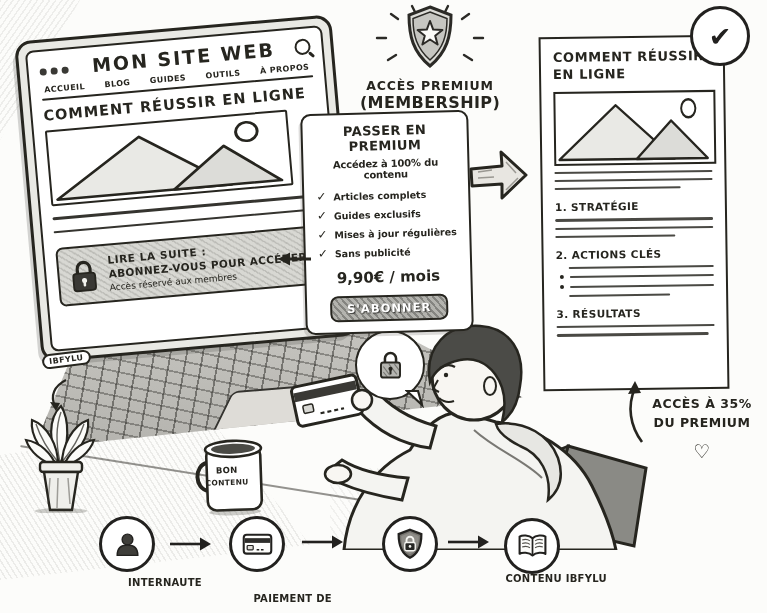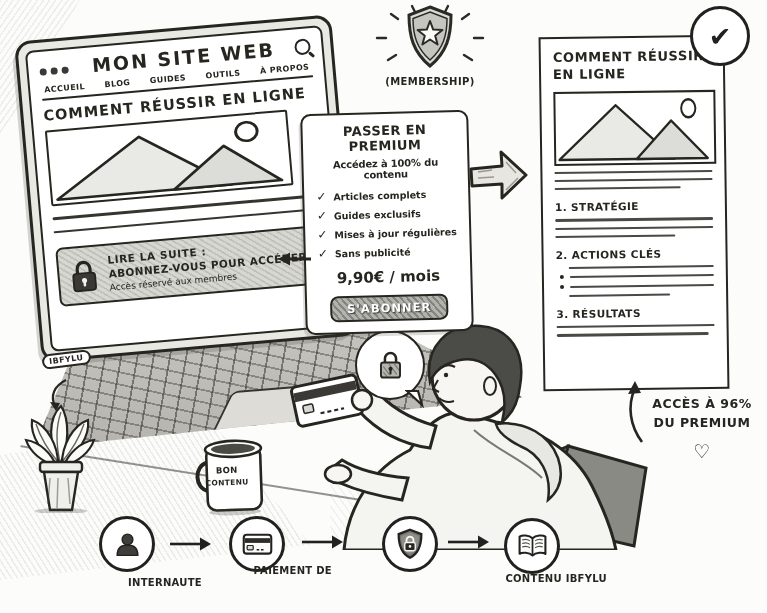--- a/index.html
+++ b/index.html
@@ -78,21 +78,21 @@
   .feat .flabel{font-size:9.5px;font-weight:bold;}
   .price{font-size:15px;font-weight:bold;text-align:center;margin-top:9px;}
   .subscribe{margin:9px auto 0;display:block;width:118px;height:26px;border:2.5px solid #26251f;border-radius:8px;
     background:repeating-linear-gradient(50deg,rgba(35,35,32,.32) 0 2px,transparent 2px 5px),#b3b3ae;
     color:#fff;font-family:inherit;font-size:11.5px;font-weight:bold;letter-spacing:1px;
     text-shadow:1px 1px 1px rgba(30,30,28,.8);cursor:pointer;}
 
   
   .premium-badge{left:352px;top:2px;width:156px;text-align:center;}
   .badge-title{font-size:12.5px;font-weight:bold;letter-spacing:.8px;margin-top:2px;}
-  .badge-sub{font-size:10px;font-weight:bold;letter-spacing:.4px;}
+  .badge-sub{font-size:16px;font-weight:bold;letter-spacing:.4px;}
 
   
   .result-panel{left:541px;top:36px;width:186px;height:354px;box-sizing:border-box;background:#fff;
     border:2.5px solid #26251f;padding:11px 12px;transform:rotate(-.8deg);}
   .rp-title{font-size:13px;font-weight:bold;letter-spacing:.6px;line-height:1.3;}
   .rp-hero{margin-top:8px;width:100%;height:70px;border:2px solid #26251f;overflow:hidden;}
   .rp-hero svg{display:block;width:100%;height:100%;}
   .pline{height:2.2px;background:#4a4944;border-radius:2px;margin-top:6px;}
   .sec{font-size:10.5px;font-weight:bold;letter-spacing:.4px;margin-top:11px;}
   .bullet-row{display:flex;align-items:center;gap:6px;margin-top:6px;padding-left:4px;}
@@ -259,20 +259,21 @@
           <line x1="128" y1="36" x2="119" y2="36"></line>
         <line x1="57" y1="4" x2="60" y2="10"></line>
           <line x1="93" y1="4" x2="90" y2="10"></line>
         <line x1="33" y1="58" x2="41" y2="53"></line>
           <line x1="117" y1="58" x2="109" y2="53"></line>
       </g>
       <path d="M75 5 L96 13 C96 34 92 50 75 64 C58 50 54 34 54 13 Z" fill="#dcdcd7" stroke="#2b2a26" stroke-width="3"></path>
       <path d="M75 10 L92 16.5 C92 33 88.5 46 75 58 C61.5 46 58 33 58 16.5 Z" fill="#c6c6c1" stroke="#2b2a26" stroke-width="1.5"></path>
       <polygon points="75,19 78.2,27.6 87.4,28 80.2,33.7 82.6,42.5 75,37.5 67.4,42.5 69.8,33.7 62.6,28 71.8,27.6" fill="#fbfbf8" stroke="#2b2a26" stroke-width="2" stroke-linejoin="round"></polygon>
     </svg>
+    <div class="badge-title">ACCÈS PREMIUM</div>
     <div class="badge-sub">(MEMBERSHIP)</div>
   </div>
 
   <div class="abs premium-card">
     <div class="pc-title">PASSER EN PREMIUM</div>
     <div class="pc-sub">Accédez à 100% du contenu</div>
     <div class="features">
       <div class="feat">
         <span class="check">✓</span>
         <span class="flabel">Articles complets</span>
@@ -341,21 +342,21 @@
 
   <div class="abs verified-badge">
     <span>✔</span>
   </div>
 
   <svg class="abs" style="left:608px;top:380px" width="48" height="66" viewBox="0 0 48 66">
     <path d="M34 62 C22 46 19 26 27 8" fill="none" stroke="#26251f" stroke-width="2.6"></path>
     <polygon points="20,14 27,1 33,13" fill="#26251f"></polygon>
   </svg>
   <div class="abs unlock-caption">
-    <span>ACCÈS À 96%</span><br>
+    <span>ACCÈS À 35%</span><br>
     <span>DU PREMIUM</span>
   </div>
   <div class="abs heart">♡</div>
 
   <div class="abs flow-circle" style="left:99px;top:516px">
     <svg viewBox="0 0 30 30" width="27">
       <circle cx="15" cy="9.5" r="6" fill="#3f3e3a" stroke="#22211f" stroke-width="1.5"></circle>
       <path d="M3.5 27 C3.5 18.5 9 15.5 15 15.5 C21 15.5 26.5 18.5 26.5 27 Z" fill="#3f3e3a" stroke="#22211f" stroke-width="1.5"></path>
     </svg>
   </div>
@@ -394,20 +395,20 @@
       <line x1="18" y1="5" x2="18" y2="25" stroke="#22211f" stroke-width="2"></line>
       <path d="M6 7 C9 6 13 6.5 15 8 M6 11 C9 10 13 10.5 15 12 M6 15 C9 14 13 14.5 15 16" stroke="#55534e" stroke-width="1.3" fill="none"></path>
       <path d="M21 8 C23 6.5 27 6 30 7 M21 12 C23 10.5 27 10 30 11 M21 16 C23 14.5 27 14 30 15" stroke="#55534e" stroke-width="1.3" fill="none"></path>
     </svg>
   </div>
 
   <div class="abs flow-label" style="left:52px;top:576px">
     <span>INTERNAUTE</span>
       <span></span>
   </div>
-  <div class="abs flow-label" style="left:182px;top:564px">
+  <div class="abs flow-label" style="left:182px;top:592px">
     <span>PAIEMENT DE</span>
   </div>
   <div class="abs flow-label" style="left:457px;top:572px">
     <span>CONTENU IBFYLU</span>
   </div>
 
 </div>
 
 </body></html>

